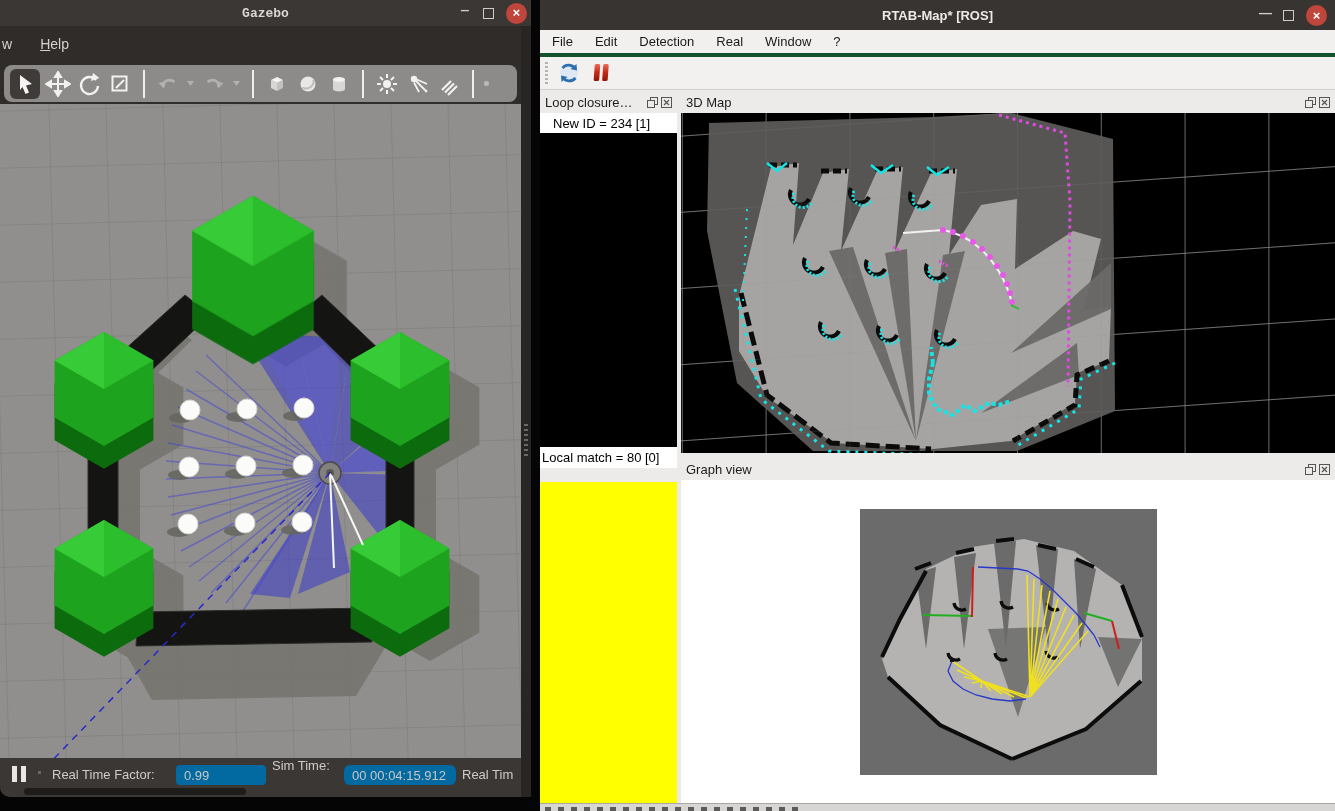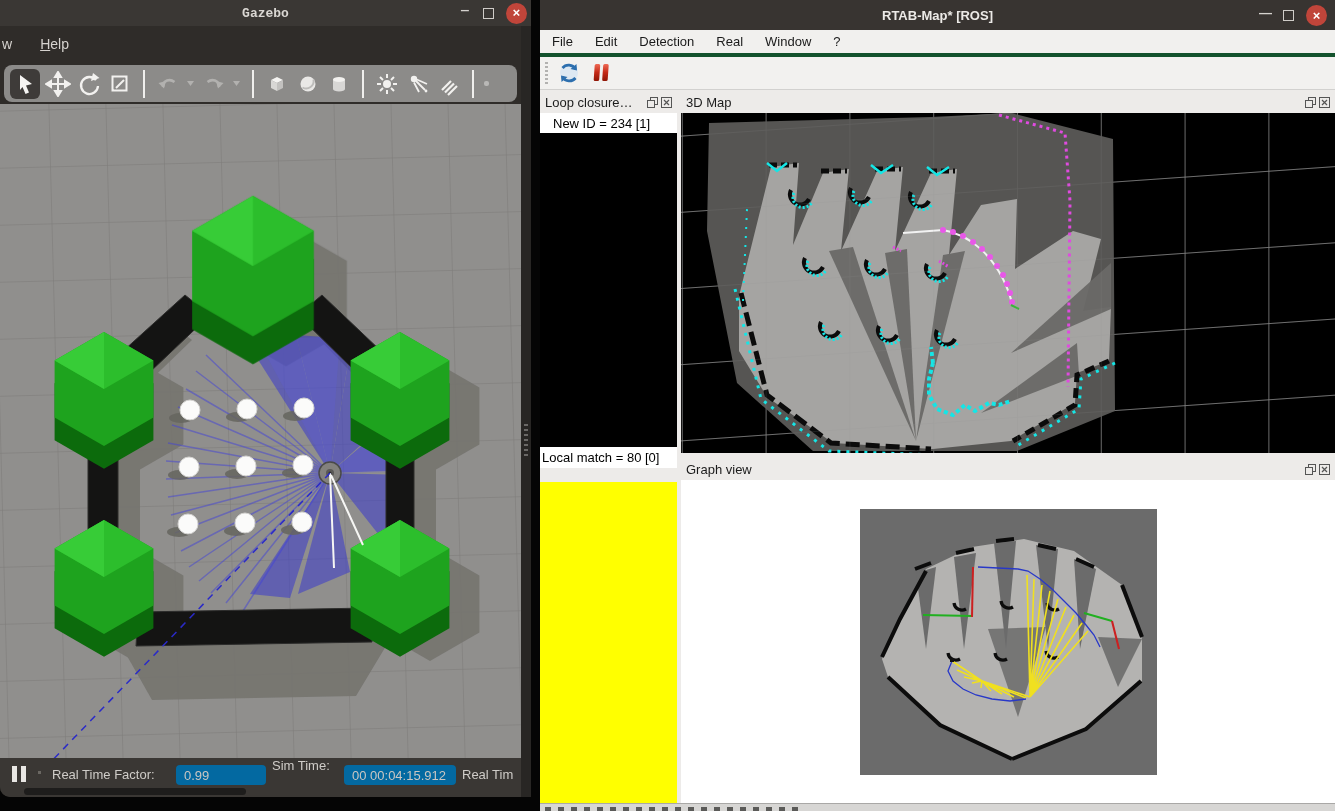--- a/index.html
+++ b/index.html
@@ -284,21 +284,21 @@
 
   <div class="gz-status">
     <svg class="abs" style="left:10px;top:7px;" width="18" height="18">
       <rect x="2" y="1" width="5" height="16" fill="#e9e7e4"></rect>
         <rect x="11" y="1" width="5" height="16" fill="#e9e7e4"></rect>
     </svg>
     <span class="abs" style="left:38px;top:13px;width:3px;height:3px;background:#6a6762;"></span>
     <span class="abs" style="left:52px;top:9px;">Real Time Factor:</span>
     <div class="valbox" style="left:176px;top:7px;width:90px;">0.99</div>
     <span class="abs" style="left:272px;top:0;">Sim Time:</span>
-    <div class="valbox" style="left:344px;top:7px;width:112px;">00 00:04:15.912</div>
+    <div class="valbox" style="left:344px;top:7px;width:112px;border-radius:6px;">00 00:04:15.912</div>
     <span class="abs" style="left:462px;top:9px;white-space:nowrap;">Real Tim</span>
     <div class="gz-slider"></div>
   </div>
 </div>
 
 <div class="abs gz-splitter">
   <div class="split-handle"></div>
 </div>
 
 <div id="rt" class="abs">

